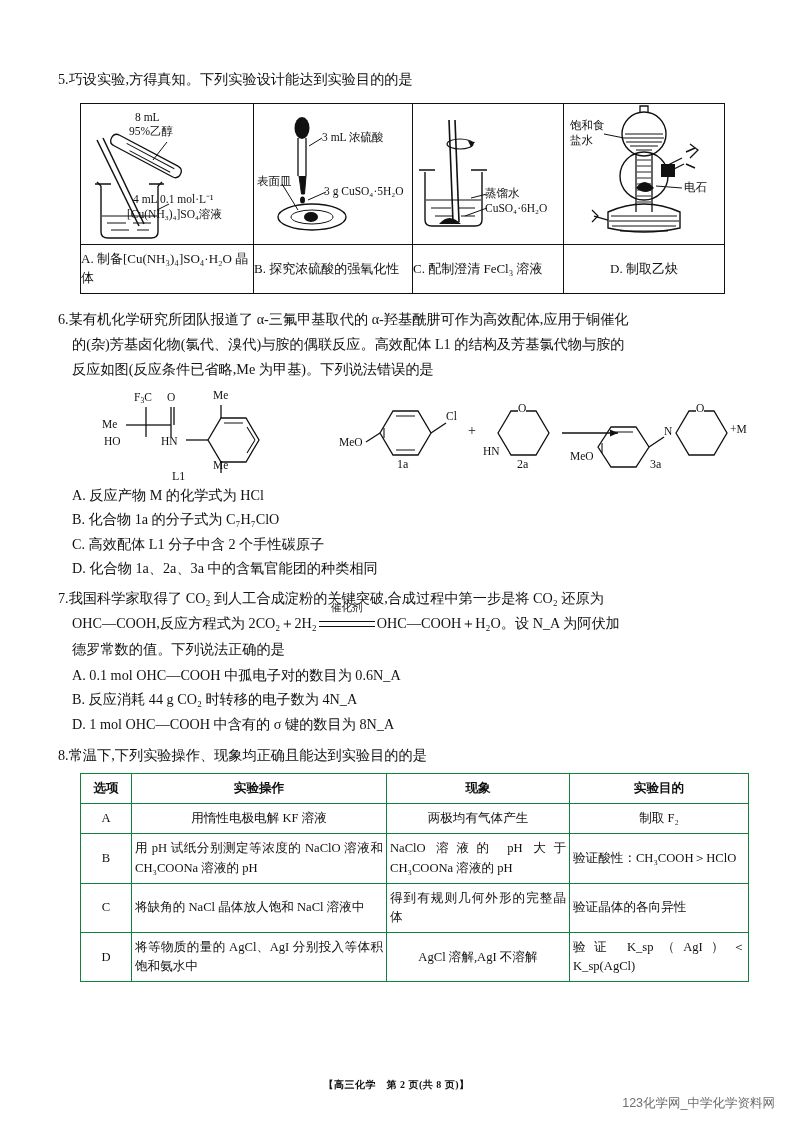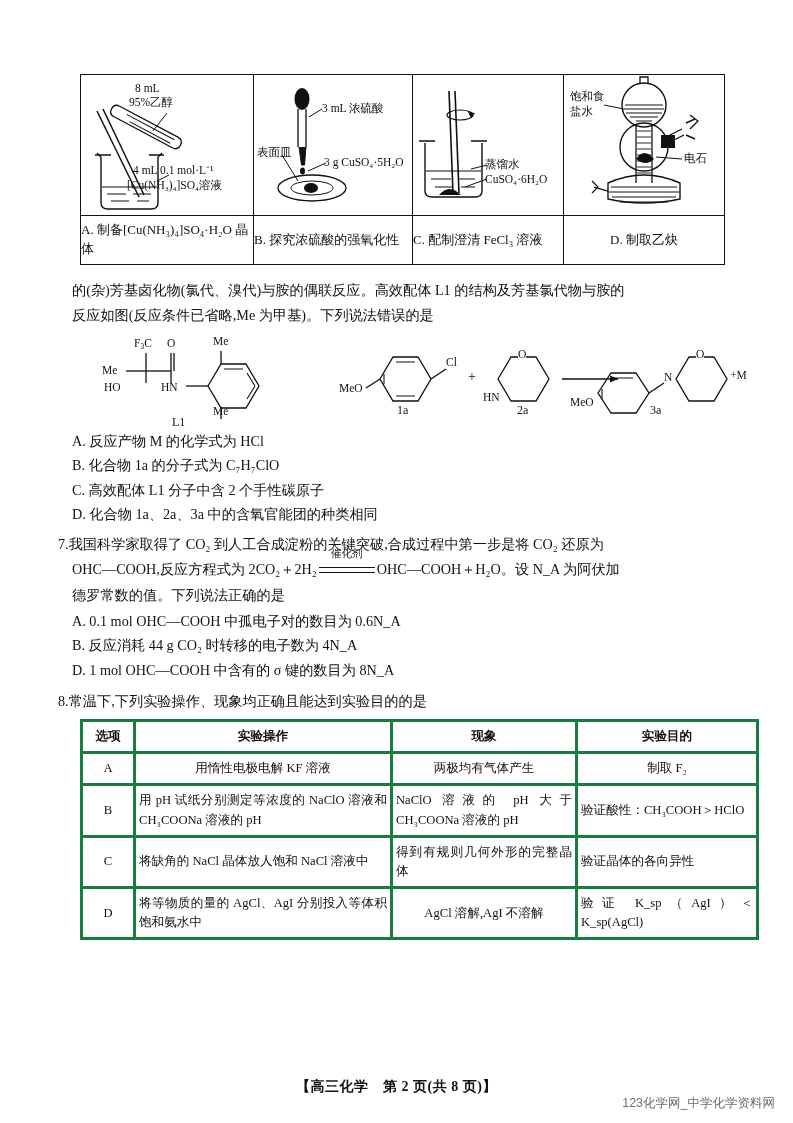--- a/index.html
+++ b/index.html
@@ -46,21 +46,21 @@
     line-height: 1.72;
     padding-left: 14px;
   }
 
   sub { font-size: 0.66em; vertical-align: -0.28em; }
 
   
   .exp-table {
     border-collapse: collapse;
     width: 640px;
-    margin: 6px 0 0 22px;
+    margin: 12px 0 0 22px;
     table-layout: fixed;
     border-radius: 31px;
   }
   .exp-table td {
     border: 1px solid #111;
     vertical-align: middle;
     padding: 0;
   }
   .fig-cell { height: 140px; position: relative; }
   .lbl-cell {
@@ -120,59 +120,62 @@
 
   
   .q8-table {
     border-collapse: collapse;
     width: 640px;
     margin: 6px 0 0 22px;
     table-layout: fixed;
     font-size: 12.6px;
   }
   .q8-table th, .q8-table td {
-    border: 3px solid #15803d;
+    border: 1px solid #15803d;
     padding: 5px 3px;
     line-height: 1.52;
     vertical-align: middle;
   }
   .q8-table th { font-weight: bold; text-align: center; }
   .q8-table td.opt-col { text-align: center; width: 44px; font-weight: normal; }
   .q8-table td.ctr { text-align: center; }
   .q8-table td.jst { text-align: justify; }
   .col-op { width: 248px; }
   .col-ph { width: 176px; }
   .col-go { width: 172px; }
 
   
   .footer {
     position: absolute;
     left: 0;
     top: 1078px;
     width: 793px;
     text-align: center;
-    font-size: 14px;
+    font-size: 10px;
     font-weight: bold;
     letter-spacing: .5px;
   }
   .watermark {
     position: absolute;
     right: 18px;
     top: 1095px;
     font-size: 12.5px;
     color: #6f6f6f;
     font-family: "Liberation Sans", sans-serif;
   }
 </style>
 </head>
 <body>
 
 <div class="page">
   <div class="content">
 
+    <p class="q">
+      <span class="q-num">5.</span><span class="q-body">巧设实验,方得真知。下列实验设计能达到实验目的的是</span>
+    </p>
 
     <table class="exp-table">
       <tbody>
           <tr>
 
         <td class="fig-cell" style="width:172px">
           <div class="fig-wrap">
             <svg width="172" height="140" viewBox="0 0 172 140">
 
               <path d="M20,82 L20,128 Q20,134 27,134 L70,134 Q77,134 77,128 L77,82" fill="none" stroke="#111" stroke-width="1.4"></path>
@@ -286,20 +289,23 @@
       <tr>
         <td class="lbl-cell">A. 制备[Cu(NH₃)₄]SO₄·H₂O 晶体</td>
         <td class="lbl-cell">B. 探究浓硫酸的强氧化性</td>
         <td class="lbl-cell">C. 配制澄清 FeCl₃ 溶液</td>
         <td class="lbl-cell ctr">D. 制取乙炔</td>
       </tr>
     </tbody>
       </table>
 
     <div style="height:14px"></div>
+    <p class="q">
+      <span class="q-num">6.</span><span class="q-body">某有机化学研究所团队报道了 α-三氟甲基取代的 α-羟基酰肼可作为高效配体,应用于铜催化</span>
+    </p>
     <p class="q indent">的(杂)芳基卤化物(氯代、溴代)与胺的偶联反应。高效配体 L1 的结构及芳基氯代物与胺的</p>
     <p class="q indent">反应如图(反应条件已省略,Me 为甲基)。下列说法错误的是</p>
 
     <div class="struct-row">
       <svg width="678" height="90" viewBox="0 0 678 90">
 
         <path d="M88,22 L88,40" stroke="#111" stroke-width="1.3"></path>
         <path d="M68,40 L88,40" stroke="#111" stroke-width="1.3"></path>
         <path d="M88,40 L88,52" stroke="#111" stroke-width="1.3"></path>
         <path d="M88,40 L113,40" stroke="#111" stroke-width="1.3"></path>

